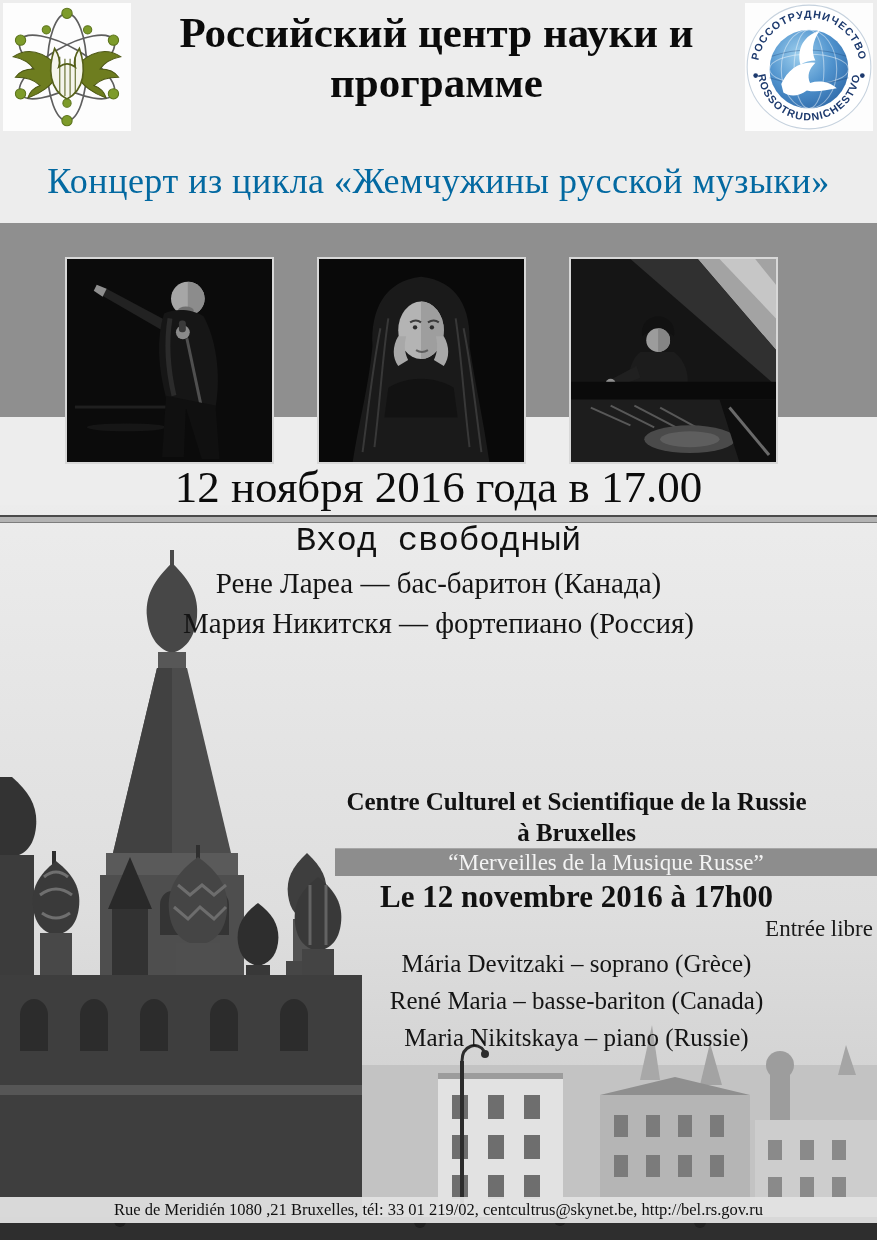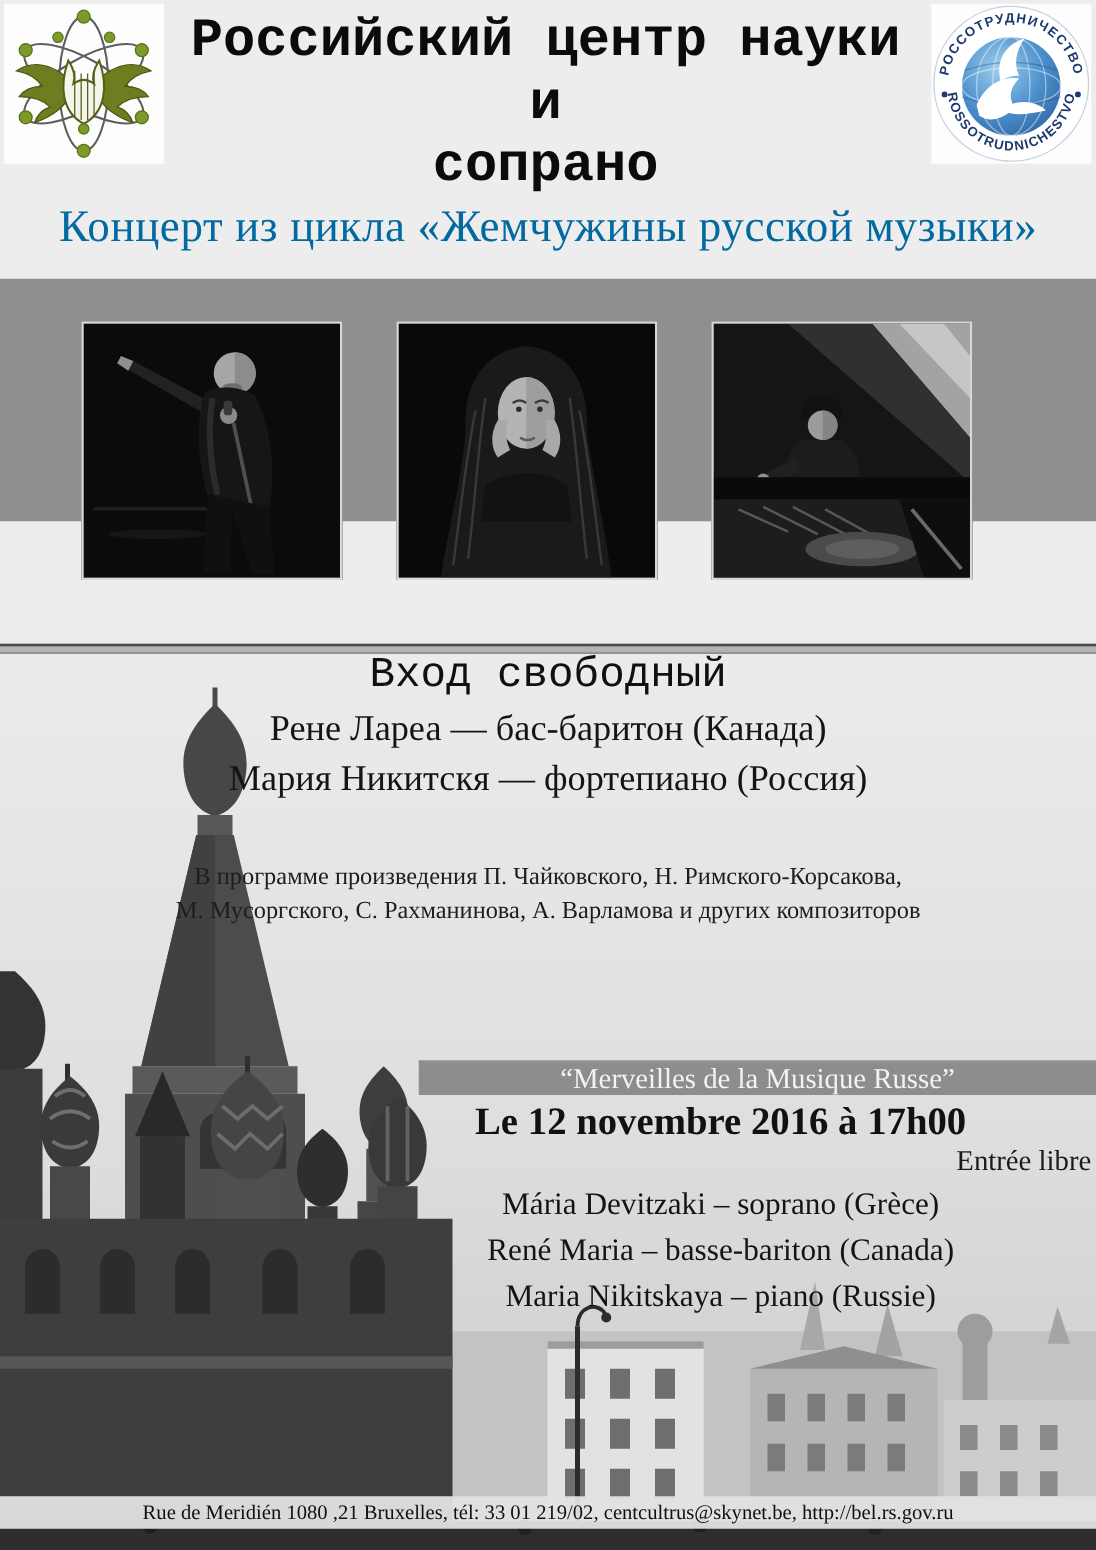--- a/index.html
+++ b/index.html
@@ -9,21 +9,21 @@
     font-family:"Liberation Serif","DejaVu Serif",serif;color:#101010;
   }
   
   .bg-photo{position:absolute;left:0;top:505px;width:877px;height:735px;z-index:0;}
   
   .logo-box{position:absolute;top:3px;width:128px;height:128px;background:#fdfdfd;z-index:2;}
   .logo-left{left:3px;}
   .logo-right{left:745px;}
   .title{
     position:absolute;left:140px;right:144px;top:8px;z-index:2;
-    text-align:center;font-weight:bold;font-size:43px;line-height:50px;color:#0b0b0b;font-family:Liberation Mono, monospace;
+    text-align:center;font-weight:bold;font-size:43px;line-height:50px;color:#0b0b0b;
   }
   .subtitle{
     position:absolute;left:0;right:0;top:160px;z-index:2;
     text-align:center;font-size:36px;letter-spacing:.5px;color:#0369a1;
   }
   
   .photo-band{position:absolute;left:0;top:223px;width:877px;height:194px;background:#8f8f8f;z-index:1;}
   .photo{
     position:absolute;top:257px;width:209px;height:207px;z-index:2;
     border:2px solid #d8d8d8;box-sizing:border-box;background:#0b0b0b;
@@ -190,21 +190,21 @@
           <circle cx="107" cy="88" r="5"></circle>
         <circle cx="62" cy="97" r="4"></circle>
           <circle cx="42" cy="26" r="4"></circle>
           <circle cx="82" cy="26" r="4"></circle>
       </g>
     </svg>
   </div>
 
   <div class="title">
     <div>Российский центр науки и</div>
-    <div>сопрано</div>
+    <div>программе</div>
   </div>
 
   <div class="logo-box logo-right">
     <svg viewBox="0 0 120 120" width="128" height="128">
       <defs>
         <radialGradient id="globe" cx=".38" cy=".32" r=".85">
           <stop offset="0" stop-color="#9fd0ee"></stop>
             <stop offset=".5" stop-color="#4f92cd"></stop>
             <stop offset="1" stop-color="#275f9f"></stop>
         </radialGradient>
@@ -314,33 +314,34 @@
         <line x1="64" y1="148" x2="110" y2="172"></line>
           <line x1="90" y1="150" x2="134" y2="174"></line>
       </g>
       <ellipse cx="120" cy="182" rx="46" ry="14" fill="#4a4a4a"></ellipse>
       <ellipse cx="120" cy="182" rx="30" ry="8" fill="#5e5e5e"></ellipse>
       <polygon points="150,142 207,142 207,205 170,205" fill="#0e0e0e"></polygon>
       <line x1="160" y1="150" x2="200" y2="198" stroke="#6a6a6a" stroke-width="3"></line>
     </svg>
   </div>
 
+  <div class="date-ru">12 ноября 2016 года в 17.00</div>
   <div class="divider"></div>
   <div class="admission-ru">Вход свободный</div>
 
   <div class="performers-ru">
     <div>Рене Лареа — бас-баритон (Канада)</div>
     <div>Мария Никитскя — фортепиано (Россия)</div>
   </div>
 
-  <div class="program">
-    <div>В программе произведения П. Чайковского, Н. Римского-Корсакова,</div>
-    <div>М. Мусоргского, С. Рахманинова, А. Варламова и других композиторов</div>
-  </div>
-
+
+  <div class="fr-block">
+    <div class="fr-venue">Centre Culturel et Scientifique de la Russie</div>
+    <div class="fr-venue">à Bruxelles</div>
+  </div>
 
   <div class="series-band">
     <span>“Merveilles de la Musique Russe”</span>
   </div>
 
   <div class="fr-date">Le 12 novembre 2016 à 17h00</div>
   <div class="fr-admission">Entrée libre</div>
 
   <div class="performers-fr">
     <div>Mária Devitzaki – soprano (Grèce)</div>

